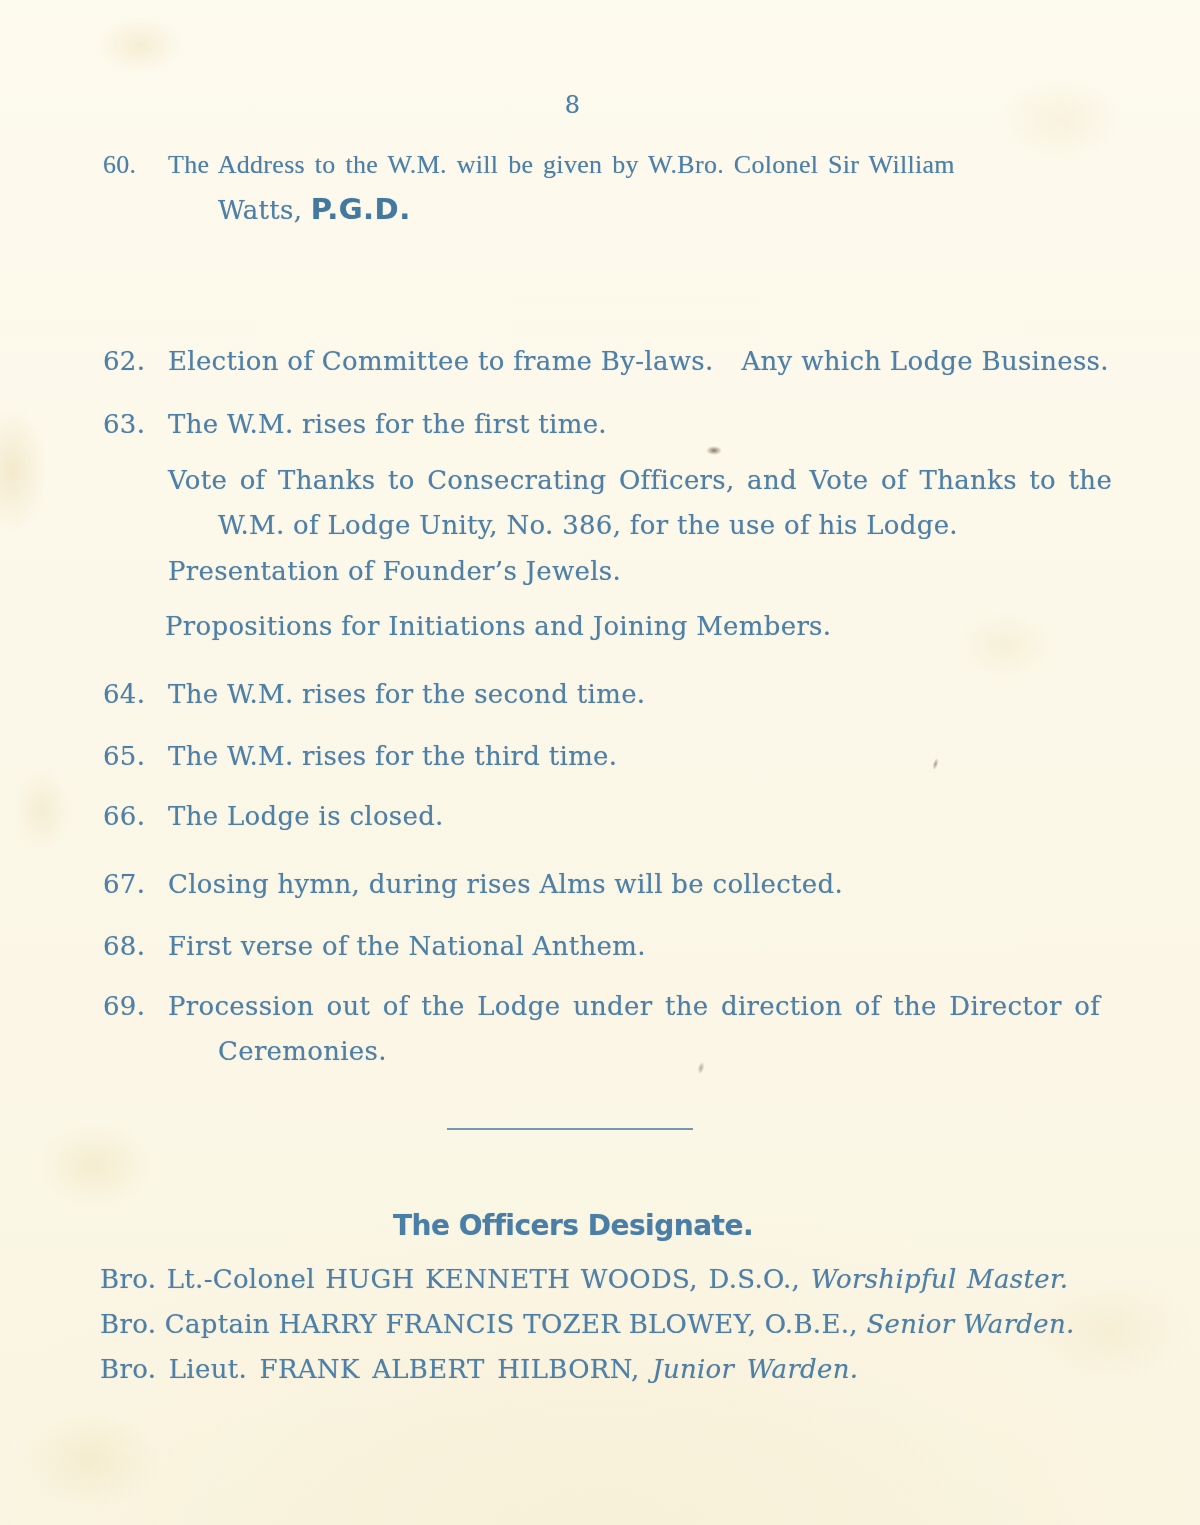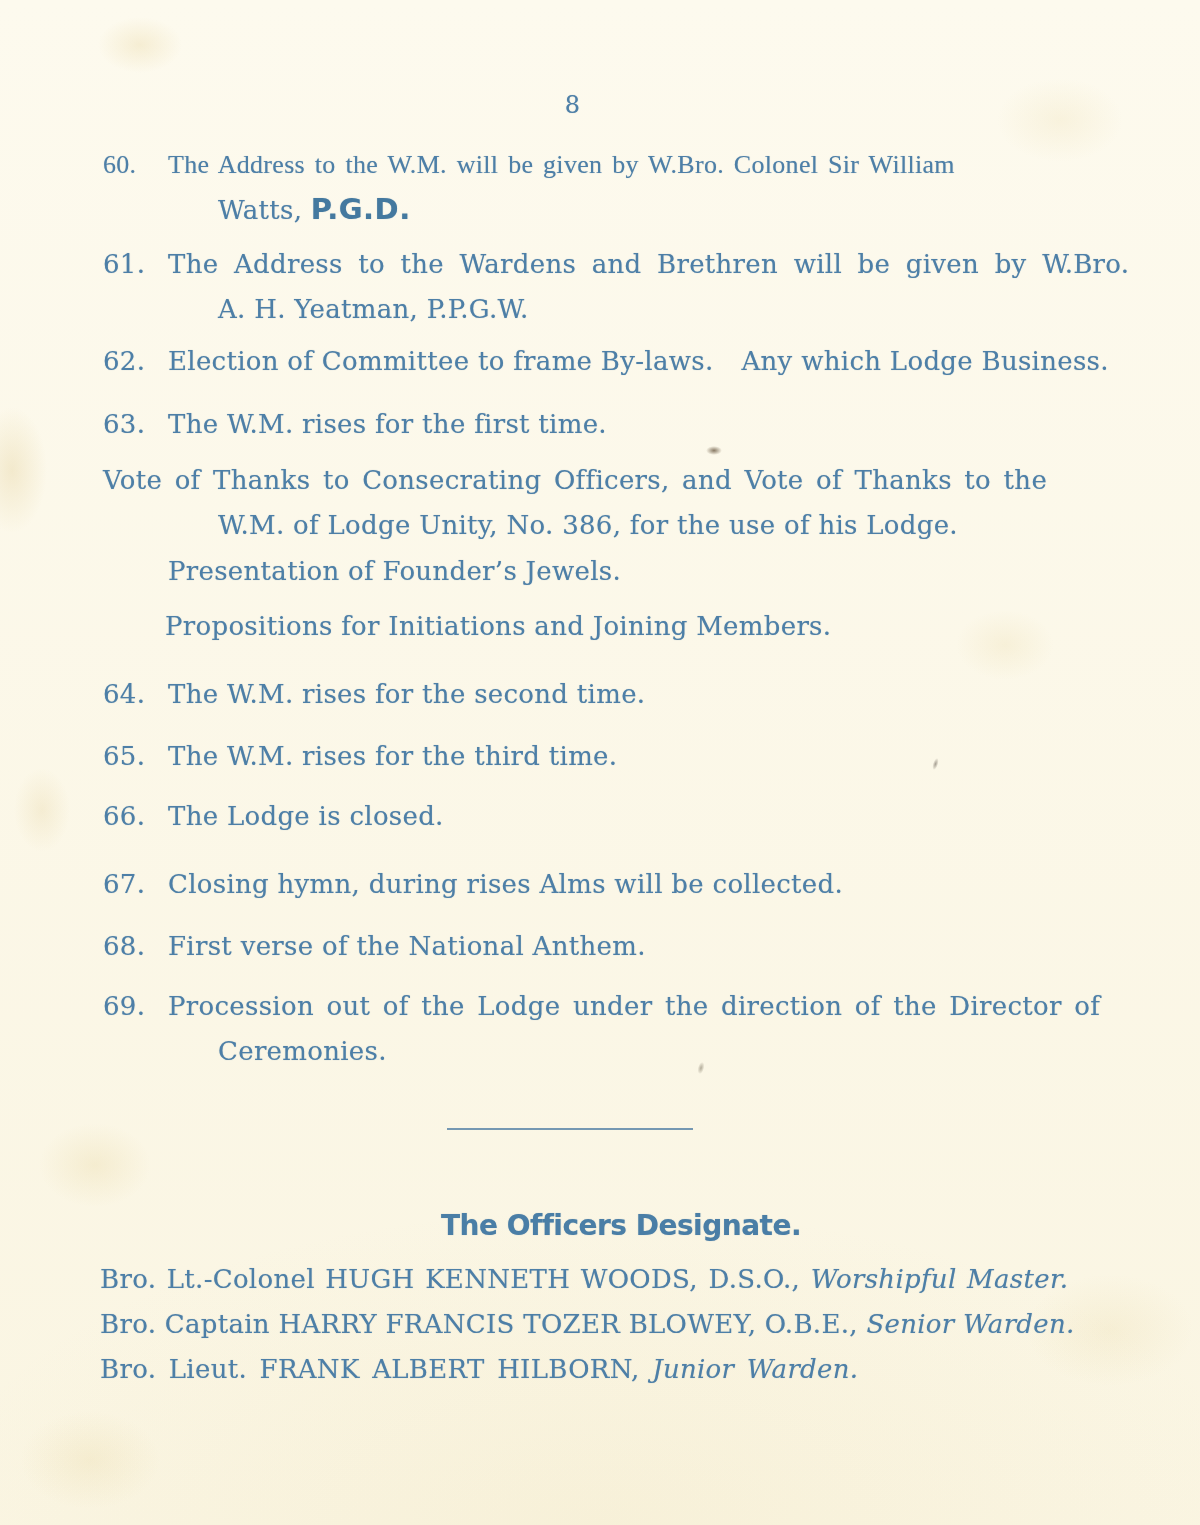--- a/index.html
+++ b/index.html
@@ -36,21 +36,21 @@
   .boldsans{
     font-family:"DejaVu Sans","Liberation Sans",sans-serif;
     font-weight:bold; font-size:29px; color:#44799f; letter-spacing:0.5px;
   }
   .rule{ left:447px; top:1128px; width:246px; height:0;
          border-top:2px solid #5d87a9; opacity:0.85; }
   .officers-heading{
     left:0; width:1146px; top:1208px; text-align:center;
     font-family:"DejaVu Sans","Liberation Sans",sans-serif;
     font-weight:bold; font-size:28px; line-height:36px;
-    color:#4a7ea6; letter-spacing:-0.5px;margin-left:48px;
+    color:#4a7ea6; letter-spacing:-0.5px;
   }
   .officer{ left:100px; width:948px; font-size:26px; line-height:40px; white-space:nowrap; }
   .just{ text-align:justify; text-align-last:justify; }
   .officer i{ font-style:italic; }
   .smudge{ border-radius:50%; }
   #smudge1{ left:706px; top:446px; width:16px; height:9px;
             background:radial-gradient(ellipse at center, rgba(75,55,30,0.65), rgba(75,55,30,0) 70%); }
   #smudge2{ left:933px; top:758px; width:5px; height:12px;
             background:radial-gradient(ellipse at center, rgba(80,70,60,0.5), rgba(80,70,60,0) 75%);
             transform:rotate(18deg); }
@@ -63,35 +63,31 @@
 
 <div class="page">
 
   <div class="abs ink pageno" style="top:90px">8</div>
 
   <div class="abs ink item" style="top:142px">
     <div class="line ws3"><span class="num">60.</span><span>The Address to the W.M. will be given by W.Bro. Colonel Sir William</span></div>
     <div class="line cont"><span>Watts, </span><span class="boldsans">P.G.D.</span></div>
   </div>
 
-  <div class="abs ink item" style="top:242px">
-    <div class="line ws7"><span class="num">61.</span><span>The Address to the Wardens and Brethren will be given by W.Bro.</span></div>
-    <div class="line cont"><span>A. H. Yeatman, P.P.G.W.</span></div>
-  </div>
 
   <div class="abs ink item" style="top:339px">
     <div class="line"><span class="num">62.</span><span>Election of Committee to frame By-laws.</span><span class="gap"></span><span>Any which Lodge Business.</span></div>
   </div>
 
   <div class="abs ink item" style="top:402px">
     <div class="line"><span class="num">63.</span><span>The W.M. rises for the first time.</span></div>
   </div>
 
   <div class="abs ink item" style="top:458px">
-    <div class="line ws4" style=""><span>Vote of Thanks to Consecrating Officers, and Vote of Thanks to the</span></div>
+    <div class="line ws4" style="margin-left:65px"><span>Vote of Thanks to Consecrating Officers, and Vote of Thanks to the</span></div>
     <div class="line cont"><span>W.M. of Lodge Unity, No. 386, for the use of his Lodge.</span></div>
   </div>
 
   <div class="abs ink item" style="top:549px">
     <div class="line" style="margin-left:65px"><span>Presentation of Founder’s Jewels.</span></div>
   </div>
 
   <div class="abs ink item" style="top:604px">
     <div class="line" style="margin-left:62px"><span>Propositions for Initiations and Joining Members.</span></div>
   </div>

